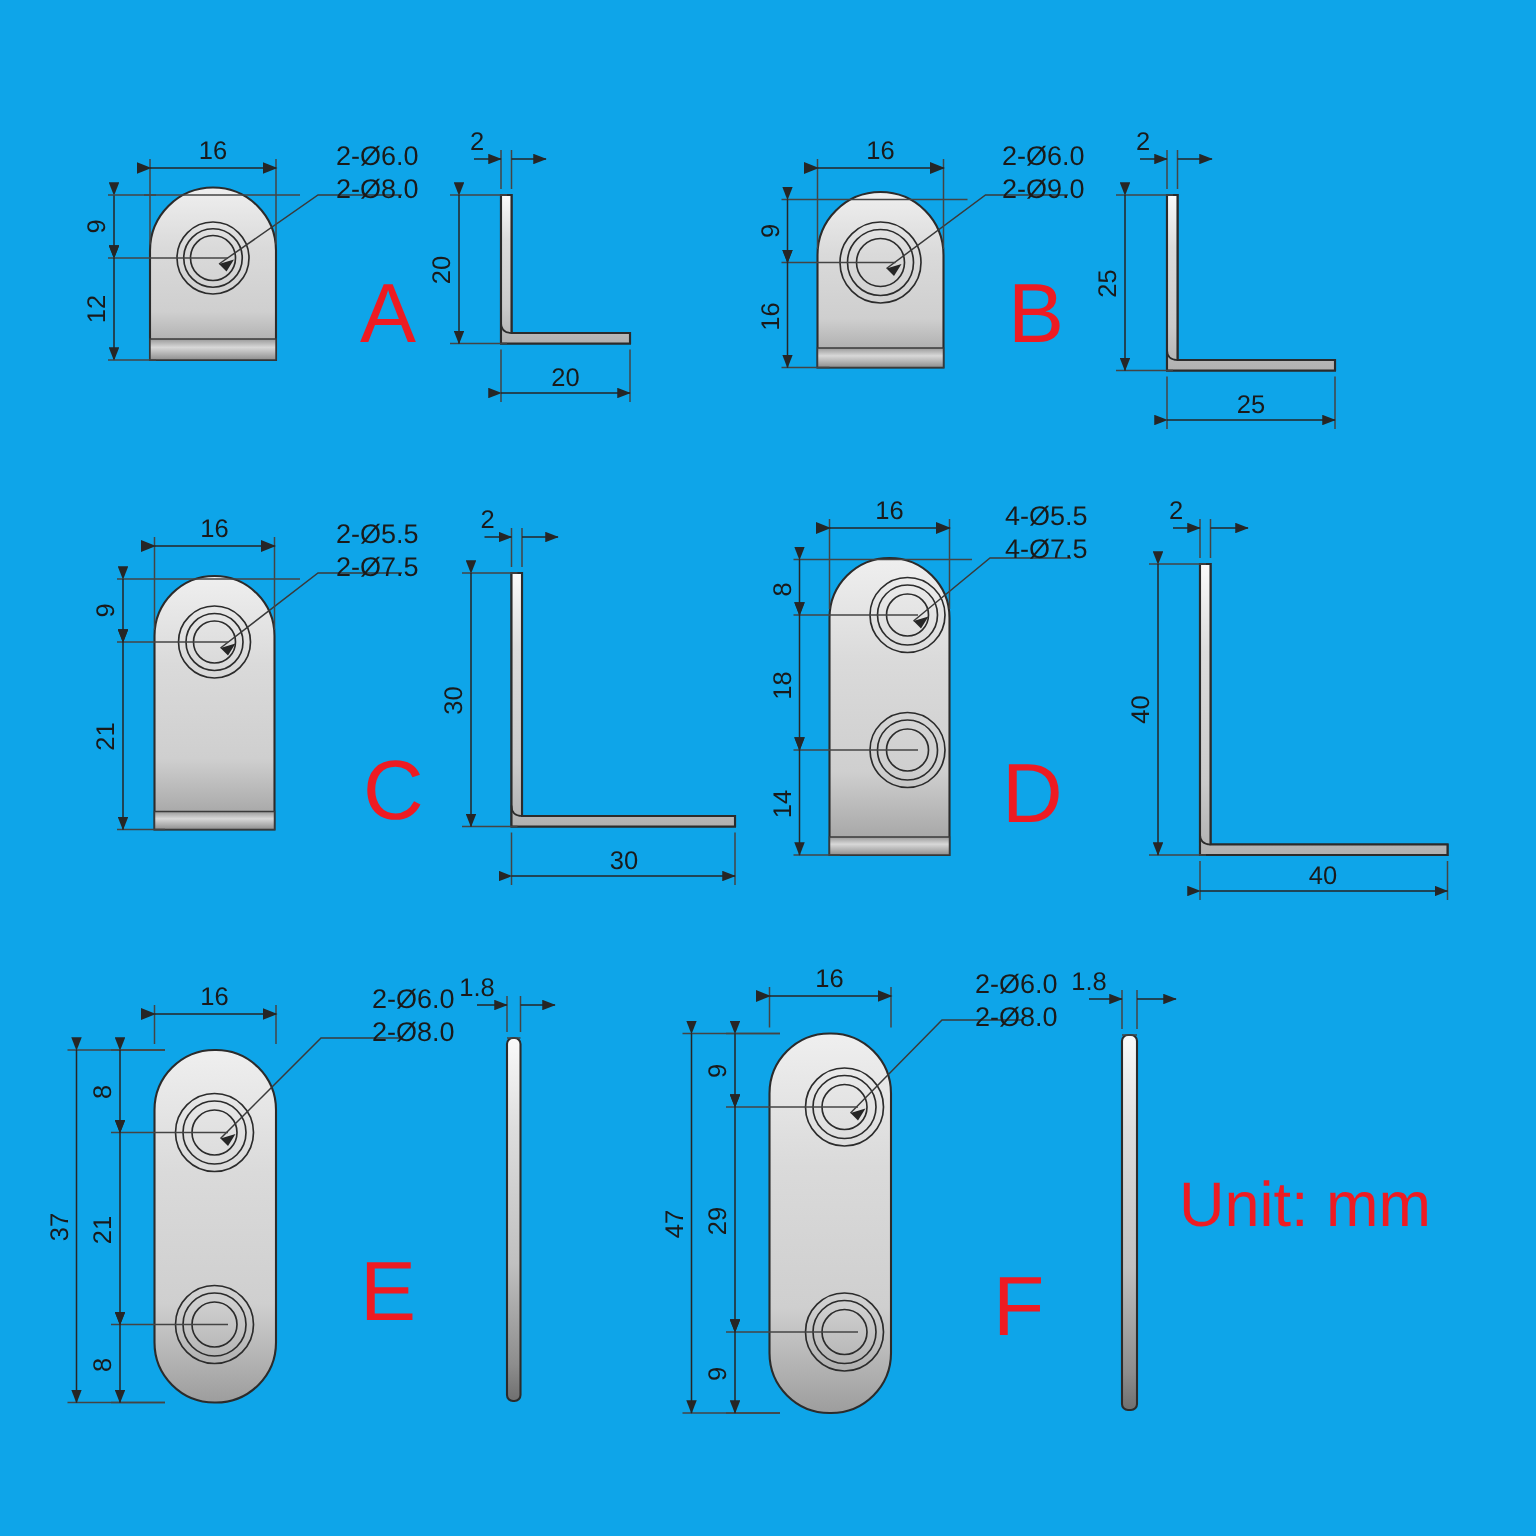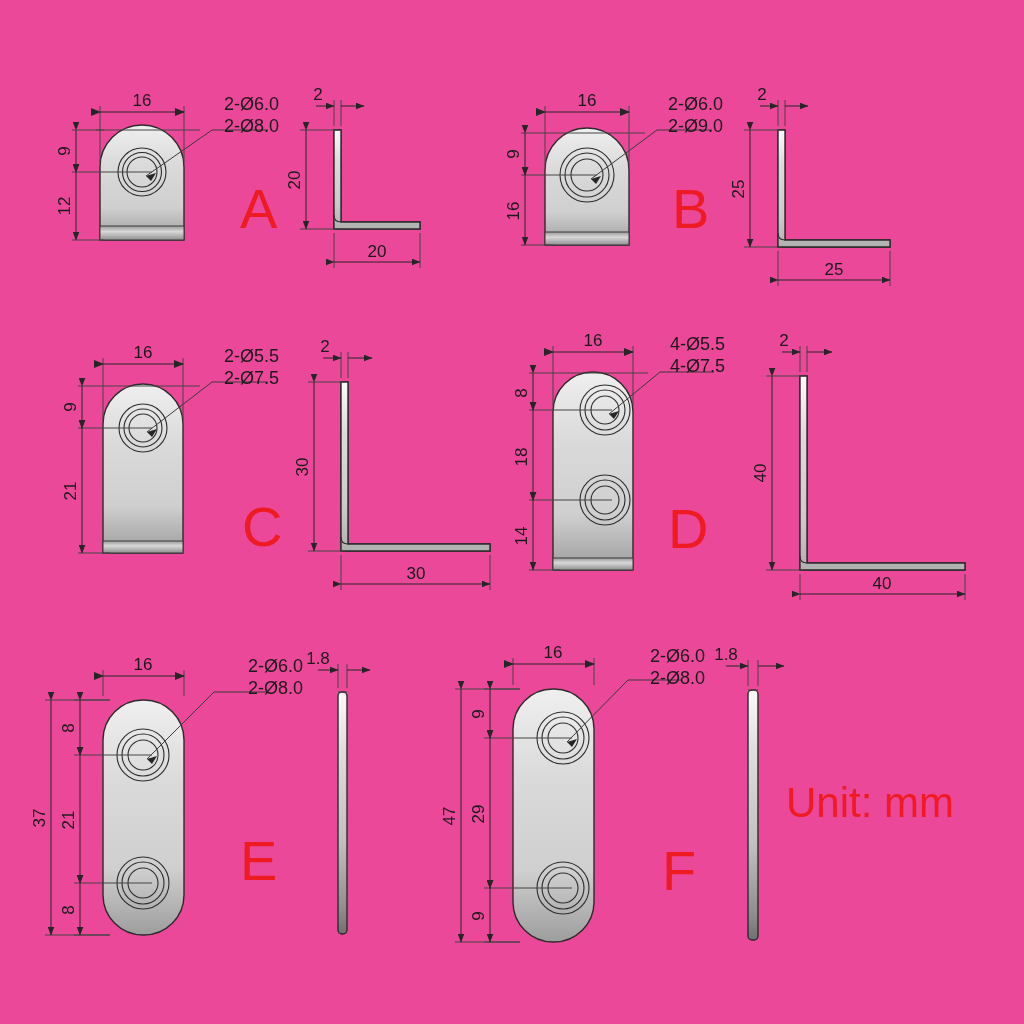--- a/index.html
+++ b/index.html
@@ -1,18 +1,18 @@
 <!DOCTYPE html>
 <html><head>
 <meta charset="utf-8">
 <style>
   html,body{margin:0;padding:0;background:#ffffff;}
   body{width:1024px;height:1024px;overflow:hidden;
        font-family:"Liberation Sans","DejaVu Sans",sans-serif;}
-  #stage{position:relative;width:1024px;height:1024px;background:#ec4899;}
+  #stage{position:relative;width:1024px;height:1024px;background:#0ea5e9;}
   svg{display:block;}
   .dimtxt{font-family:"Liberation Sans","DejaVu Sans",sans-serif;
           font-size:17px;fill:#1a1a1a;}
   .holetxt{font-family:"Liberation Sans","DejaVu Sans",sans-serif;
            font-size:18px;fill:#1a1a1a;}
   .letter{font-family:"Liberation Sans","DejaVu Sans",sans-serif;
           font-size:56px;font-weight:400;fill:#ee1b22;}
   .unit{font-family:"Liberation Sans","DejaVu Sans",sans-serif;
         font-size:42px;fill:#ee1b22;}
   .ln{stroke:#262626;stroke-width:1;fill:none;}

